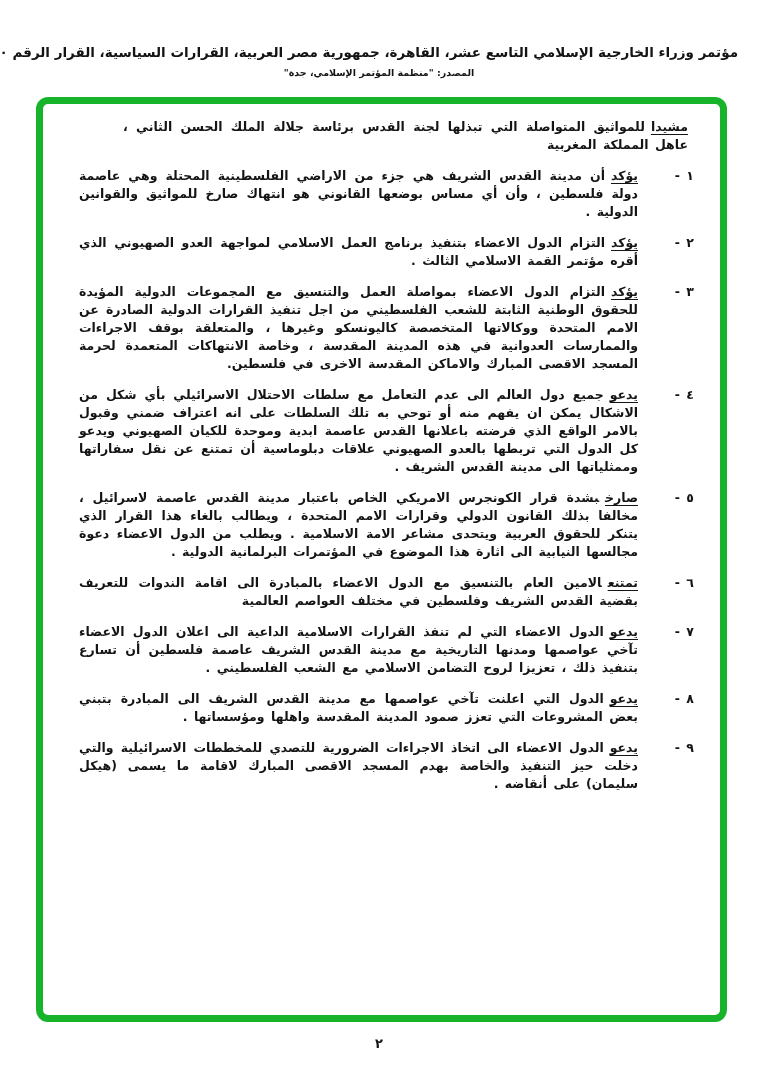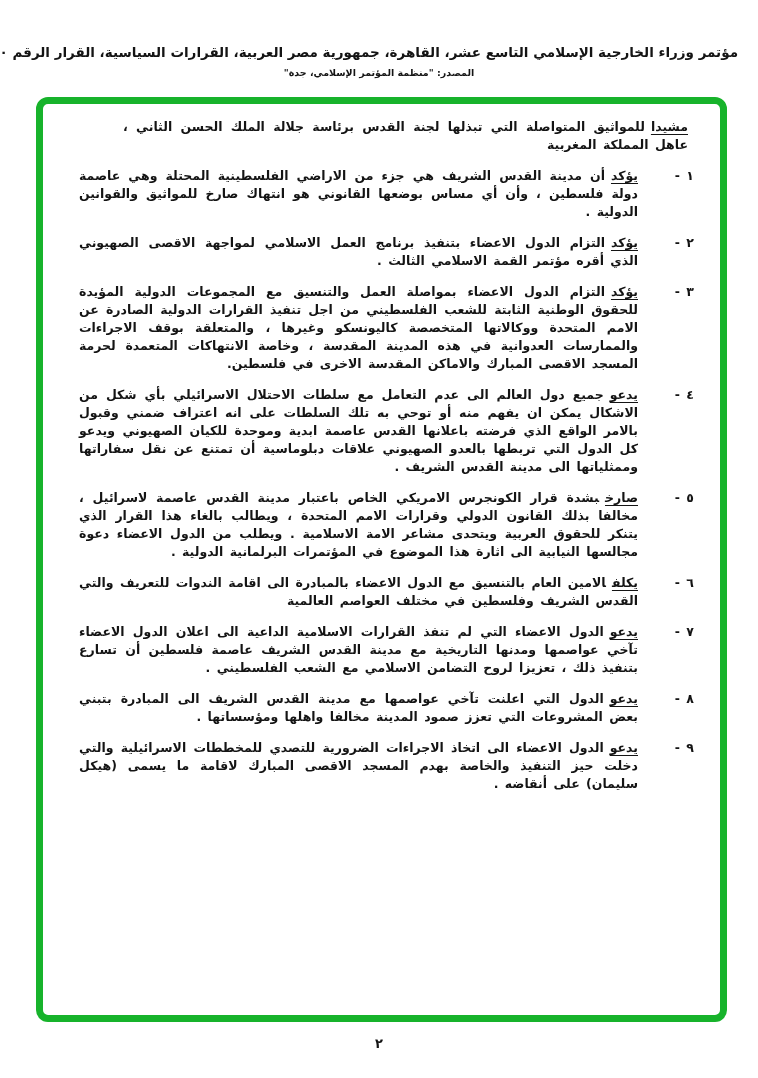--- a/index.html
+++ b/index.html
@@ -110,51 +110,51 @@
 
       <p class="intro"><span class="lead">مشيدا</span><span>للمواثيق المتواصلة التي تبذلها لجنة القدس برئاسة جلالة الملك الحسن الثاني ، عاهل المملكة المغربية</span></p>
 
       <div class="item">
         <div class="num">١ -</div>
         <p class="txt"><span class="lead">يؤكد</span><span>أن مدينة القدس الشريف هي جزء من الاراضي الفلسطينية المحتلة وهي عاصمة دولة فلسطين ، وأن أي مساس بوضعها القانوني هو انتهاك صارخ للمواثيق والقوانين الدولية .</span></p>
       </div>
 
       <div class="item">
         <div class="num">٢ -</div>
-        <p class="txt"><span class="lead">يؤكد</span><span>التزام الدول الاعضاء بتنفيذ برنامج العمل الاسلامي لمواجهة الاقصى الصهيوني الذي أقره مؤتمر القمة الاسلامي الثالث .</span></p>
+        <p class="txt"><span class="lead">يؤكد</span><span>التزام الدول الاعضاء بتنفيذ برنامج العمل الاسلامي لمواجهة العدو الصهيوني الذي أقره مؤتمر القمة الاسلامي الثالث .</span></p>
       </div>
 
       <div class="item">
         <div class="num">٣ -</div>
         <p class="txt"><span class="lead">يؤكد</span><span>التزام الدول الاعضاء بمواصلة العمل والتنسيق مع المجموعات الدولية المؤيدة للحقوق الوطنية الثابتة للشعب الفلسطيني من اجل تنفيذ القرارات الدولية الصادرة عن الامم المتحدة ووكالاتها المتخصصة كاليونسكو وغيرها ، والمتعلقة بوقف الاجراءات والممارسات العدوانية في هذه المدينة المقدسة ، وخاصة الانتهاكات المتعمدة لحرمة المسجد الاقصى المبارك والاماكن المقدسة الاخرى في فلسطين.</span></p>
       </div>
 
       <div class="item">
         <div class="num">٤ -</div>
         <p class="txt"><span class="lead">يدعو</span><span>جميع دول العالم الى عدم التعامل مع سلطات الاحتلال الاسرائيلي بأي شكل من الاشكال يمكن ان يفهم منه أو توحي به تلك السلطات على انه اعتراف ضمني وقبول بالامر الواقع الذي فرضته باعلانها القدس عاصمة ابدية وموحدة للكيان الصهيوني ويدعو كل الدول التي تربطها بالعدو الصهيوني علاقات دبلوماسية أن تمتنع عن نقل سفاراتها وممثلياتها الى مدينة القدس الشريف .</span></p>
       </div>
 
       <div class="item">
         <div class="num">٥ -</div>
         <p class="txt"><span class="lead">صارخ</span><span>بشدة قرار الكونجرس الامريكي الخاص باعتبار مدينة القدس عاصمة لاسرائيل ، مخالفا بذلك القانون الدولي وقرارات الامم المتحدة ، ويطالب بالغاء هذا القرار الذي يتنكر للحقوق العربية ويتحدى مشاعر الامة الاسلامية . ويطلب من الدول الاعضاء دعوة مجالسها النيابية الى اثارة هذا الموضوع في المؤتمرات البرلمانية الدولية .</span></p>
       </div>
 
       <div class="item">
         <div class="num">٦ -</div>
-        <p class="txt"><span class="lead">يكلف</span><span>الامين العام بالتنسيق مع الدول الاعضاء بالمبادرة الى اقامة الندوات للتعريف والتي القدس الشريف وفلسطين في مختلف العواصم العالمية</span></p>
+        <p class="txt"><span class="lead">تمتنع</span><span>الامين العام بالتنسيق مع الدول الاعضاء بالمبادرة الى اقامة الندوات للتعريف بقضية القدس الشريف وفلسطين في مختلف العواصم العالمية</span></p>
       </div>
 
       <div class="item">
         <div class="num">٧ -</div>
         <p class="txt"><span class="lead">يدعو</span><span>الدول الاعضاء التي لم تنفذ القرارات الاسلامية الداعية الى اعلان الدول الاعضاء تآخي عواصمها ومدنها التاريخية مع مدينة القدس الشريف عاصمة فلسطين أن تسارع بتنفيذ ذلك ، تعزيزا لروح التضامن الاسلامي مع الشعب الفلسطيني .</span></p>
       </div>
 
       <div class="item">
         <div class="num">٨ -</div>
-        <p class="txt"><span class="lead">يدعو</span><span>الدول التي اعلنت تآخي عواصمها مع مدينة القدس الشريف الى المبادرة بتبني بعض المشروعات التي تعزز صمود المدينة مخالفا واهلها ومؤسساتها .</span></p>
+        <p class="txt"><span class="lead">يدعو</span><span>الدول التي اعلنت تآخي عواصمها مع مدينة القدس الشريف الى المبادرة بتبني بعض المشروعات التي تعزز صمود المدينة المقدسة واهلها ومؤسساتها .</span></p>
       </div>
 
       <div class="item">
         <div class="num">٩ -</div>
         <p class="txt"><span class="lead">يدعو</span><span>الدول الاعضاء الى اتخاذ الاجراءات الضرورية للتصدي للمخططات الاسرائيلية والتي دخلت حيز التنفيذ والخاصة بهدم المسجد الاقصى المبارك لاقامة ما يسمى (هيكل سليمان) على أنقاضه .</span></p>
       </div>
 
     </div>
   </div>
 

